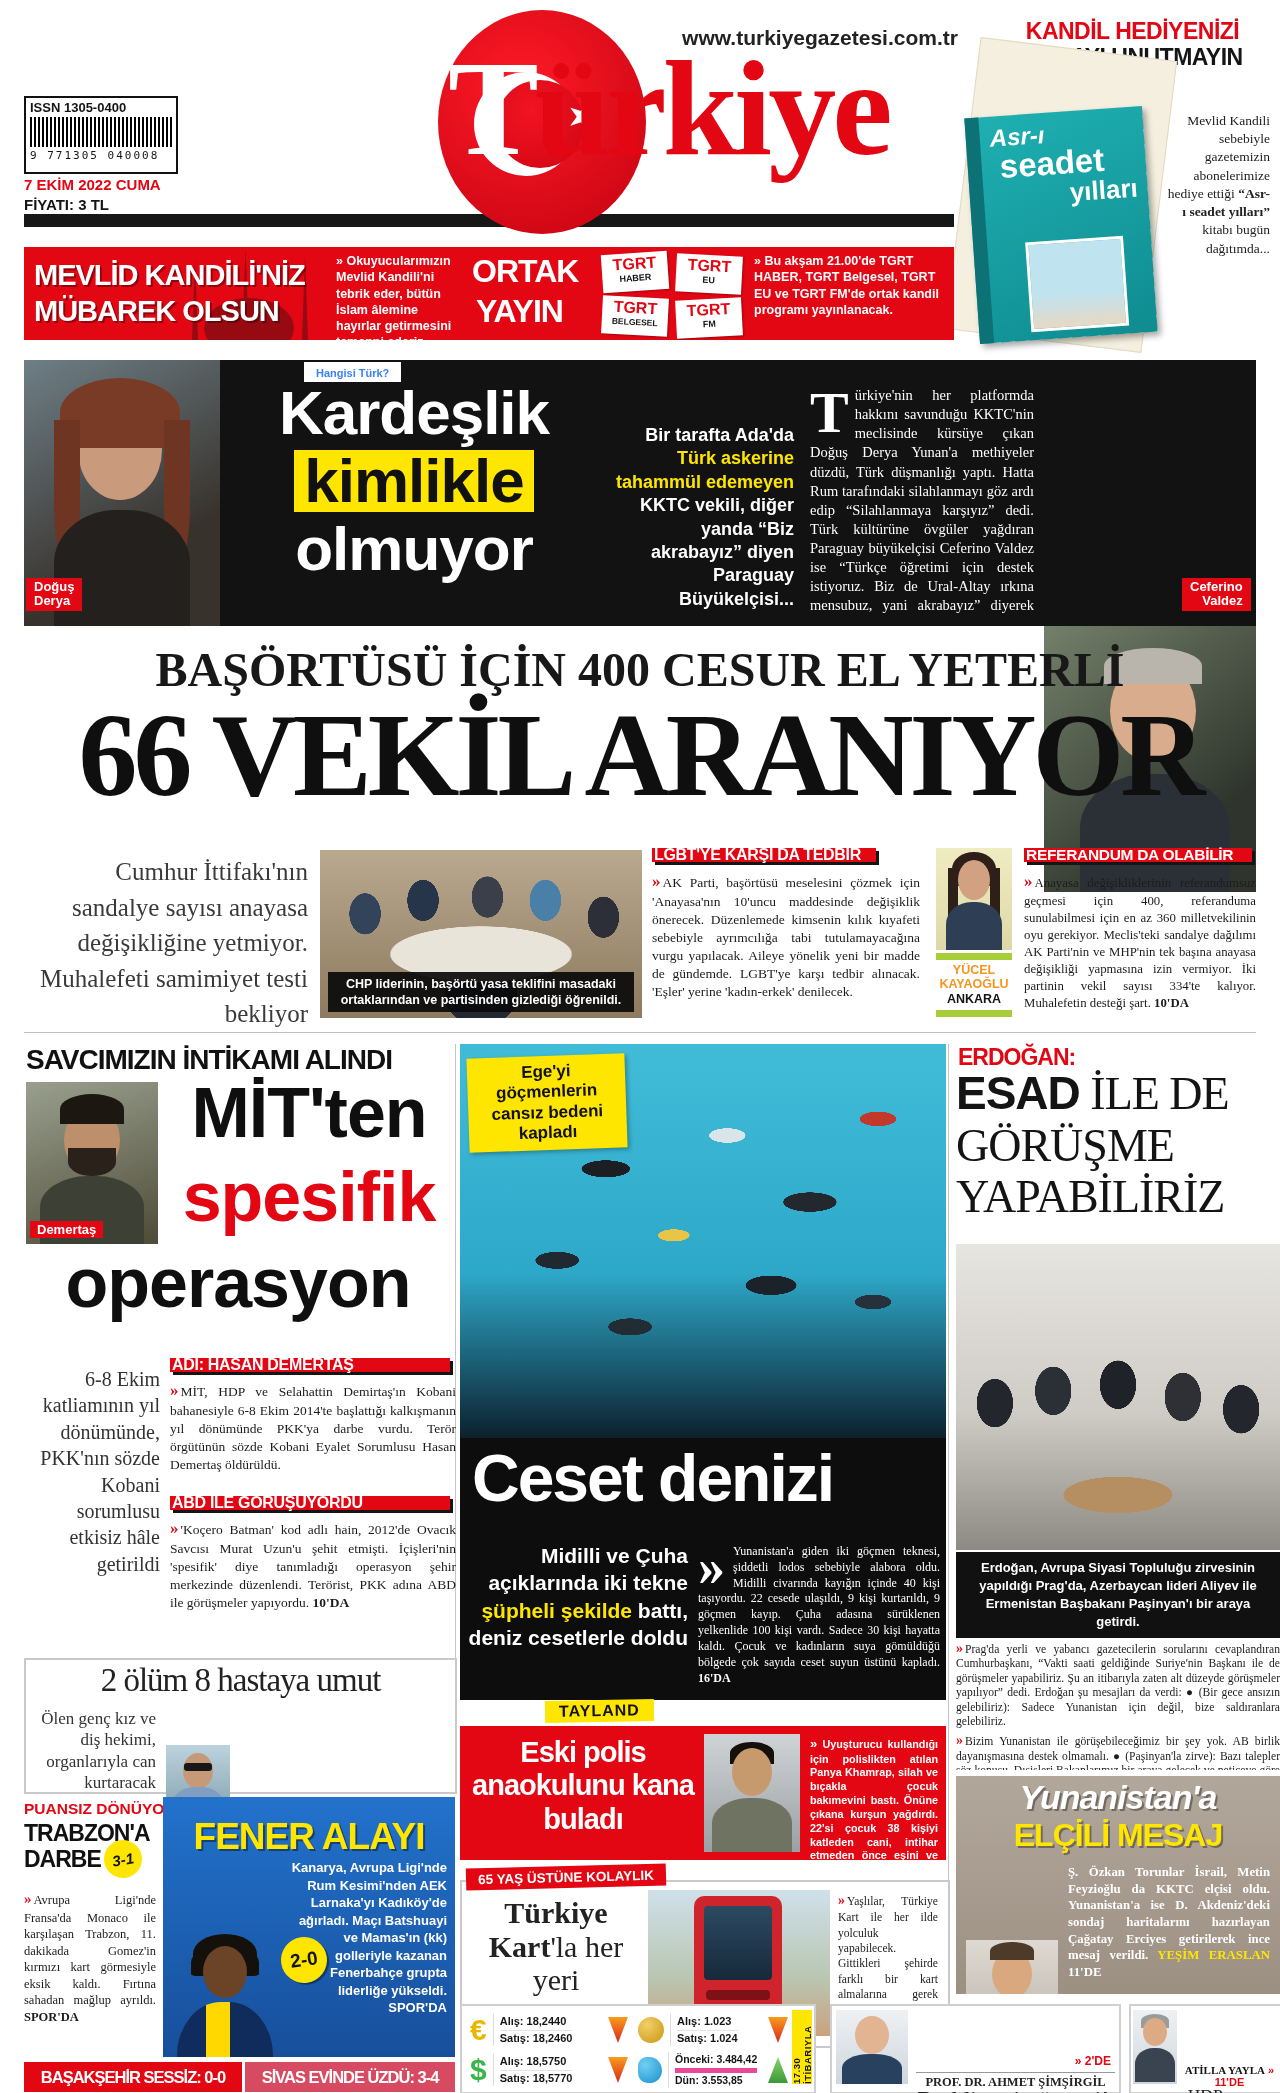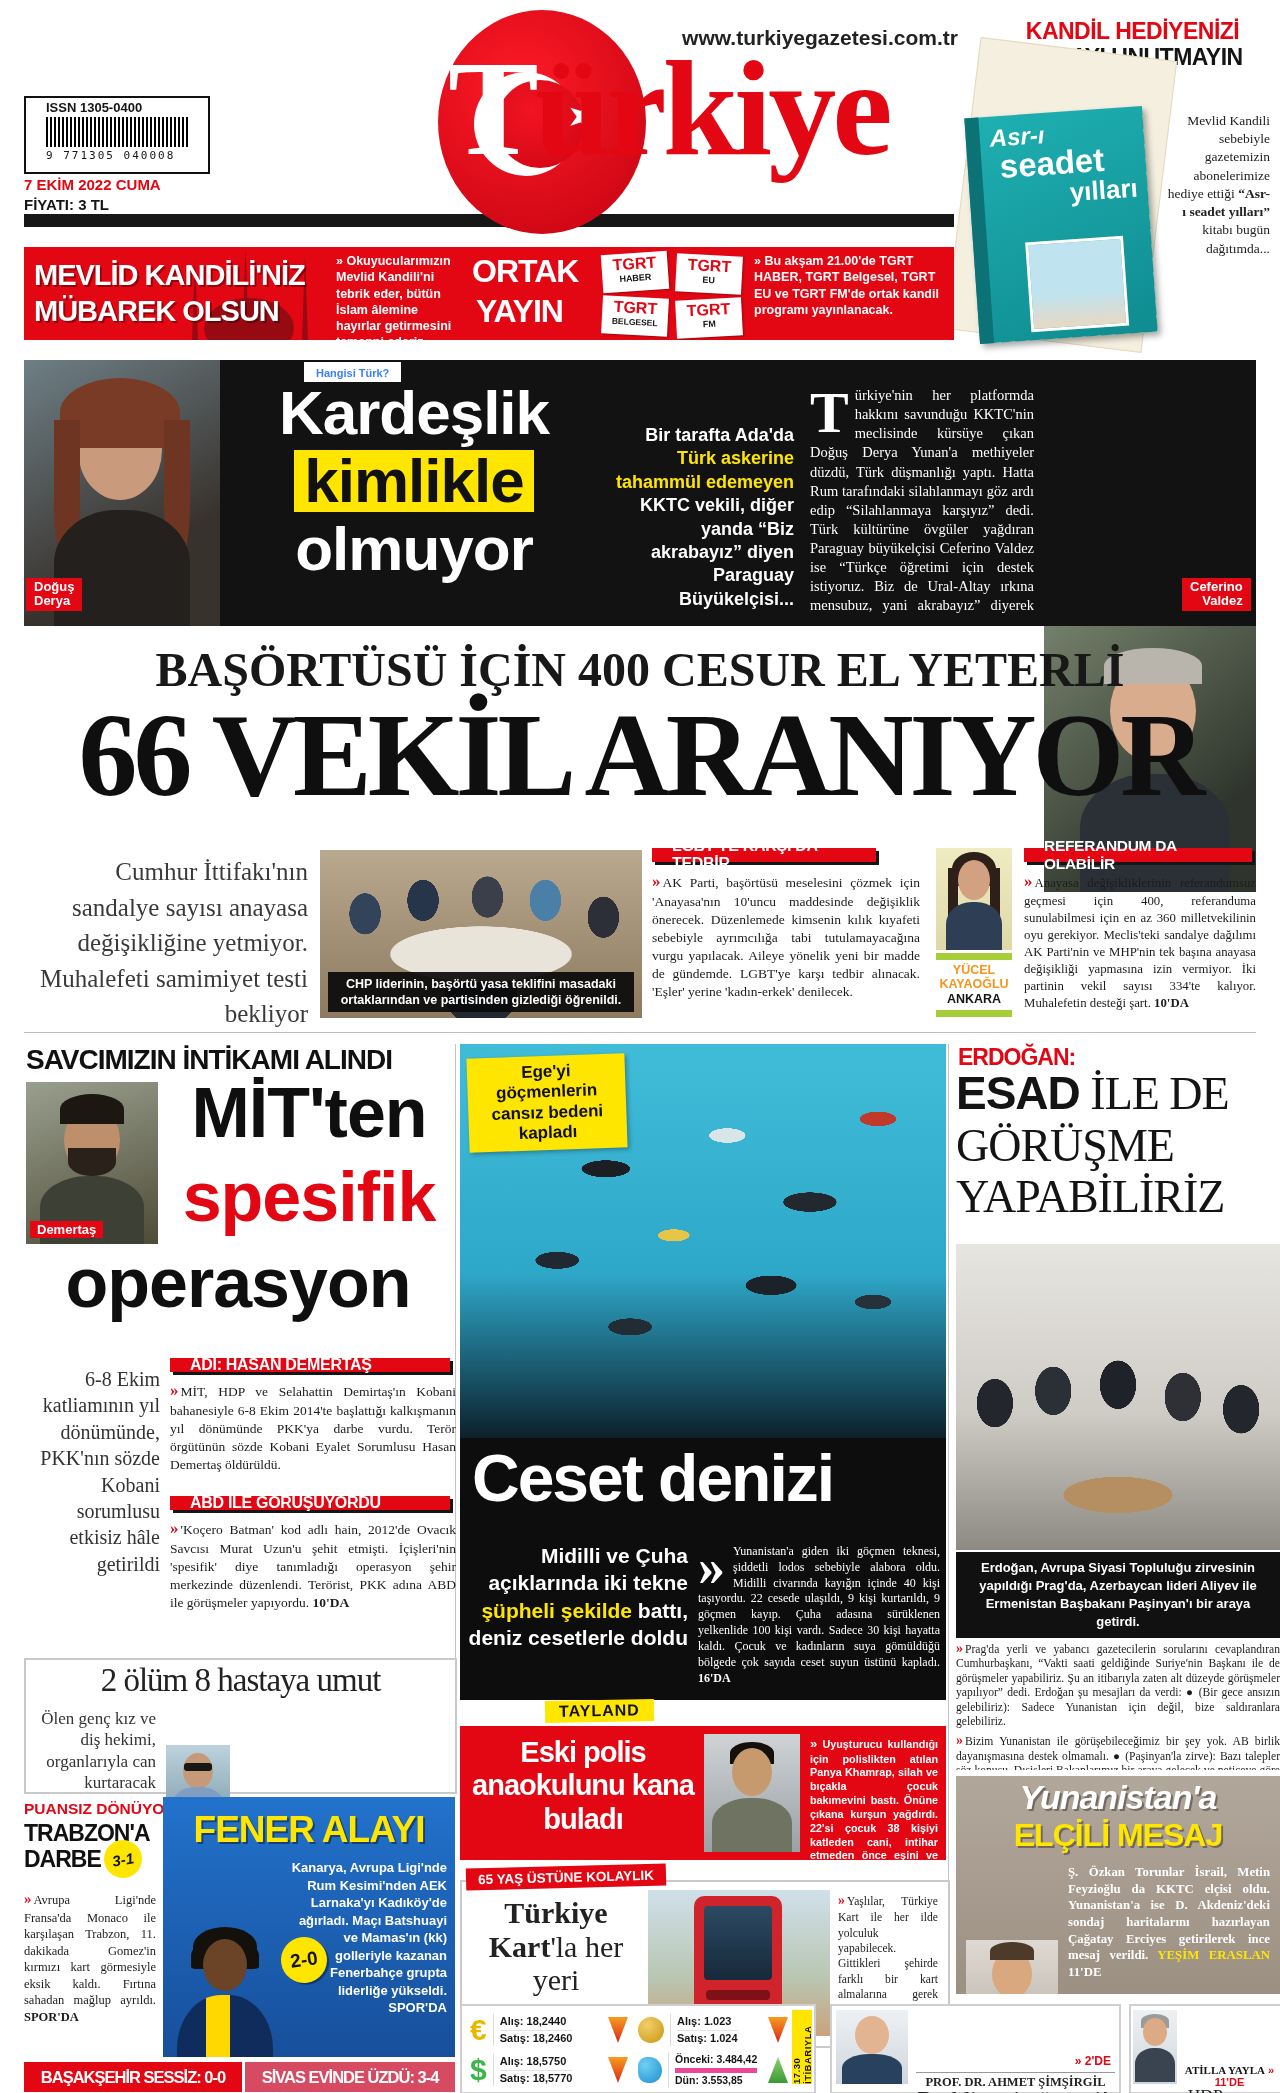--- a/index.html
+++ b/index.html
@@ -14,37 +14,37 @@
   .serif{font-family:"Liberation Serif",serif}
   .dserif{font-family:Liberation Serif, serif}
   .b{font-weight:bold}
   .w{color:#fff}
   .red{color:var(--red)}
   .yel{color:var(--yellow)}
   .cond{letter-spacing:-1px}
   .bodytxt{font-family:"Liberation Serif",serif;color:#1c1c1c;text-align:justify;line-height:1.32}
   .lead{color:var(--red);font-weight:bold;margin-right:2px}
   .redbar{background:var(--red);color:#fff;font-weight:bold;box-shadow:3px 3px 0 #151515;
-          display:flex;align-items:center;padding:0 20px;font-size:16px;letter-spacing:-.3px;height:14px}
+          display:flex;align-items:center;padding:0 2px;font-size:16px;letter-spacing:-.3px;height:14px}
   .chip{background:var(--red);color:#fff;font-weight:bold}
   .barcode{background:repeating-linear-gradient(90deg,#000 0 2px,#fff 2px 4px)}
   .avatar{position:relative;overflow:hidden}
   .avatar .head{position:absolute;border-radius:50%}
   .avatar .torso{position:absolute;border-radius:46% 46% 0 0}
   .tri-down{clip-path:polygon(50% 100%,0 0,100% 0);background:linear-gradient(180deg,#f89c1c,#d8261c)}
   .tri-up{clip-path:polygon(50% 0,0 100%,100% 100%);background:linear-gradient(180deg,#8bd06a,#3a9a35)}
   .vline{background:#c4c4c4;width:1px}
   .hline{background:#bdbdbd;height:1px}
 </style>
 </head>
 <body>
 
 <div id="page">
 
-  <div class="abs" style="left:24px;top:96px;width:142px;height:70px;border:2px solid #111;padding:2px 20px">
+  <div class="abs" style="left:24px;top:96px;width:142px;height:70px;border:2px solid #111;padding:2px 4px">
     <div class="b" style="font-size:13px">ISSN 1305-0400</div>
     <div class="barcode" style="height:30px;margin:2px 0"></div>
     <div style="font-family:'DejaVu Sans Mono',monospace;font-size:11px;letter-spacing:2px">9 771305 040008</div>
   </div>
   <div class="abs b red" style="left:24px;top:176px;font-size:15px">7 EKİM 2022 CUMA</div>
   <div class="abs b" style="left:24px;top:196px;font-size:15px">FİYATI: 3 TL</div>
 
   <div class="abs b" style="left:600px;top:26px;width:440px;text-align:center;font-size:21px;color:#222">www.turkiyegazetesi.com.tr</div>
 
   <div class="abs" style="left:24px;top:214px;width:930px;height:13px;background:#171717"></div>
@@ -252,21 +252,21 @@
   <div class="abs b cond" style="left:24px;top:1820px;font-size:23px;color:#111">TRABZON'A</div>
   <div class="abs b cond" style="left:24px;top:1846px;font-size:23px;color:#111">DARBE</div>
   <div class="abs" style="left:104px;top:1840px;width:38px;height:38px;border-radius:50%;background:var(--yellow);display:flex;align-items:center;justify-content:center;transform:rotate(-10deg)">
     <span class="b" style="font-size:15px;font-style:italic">3-1</span>
   </div>
   <div class="abs bodytxt" style="left:24px;top:1890px;width:132px;font-size:12.5px">
     <span class="lead" style="font-size:15px">»</span><span>Avrupa Ligi'nde Fransa'da Monaco ile karşılaşan Trabzon, 11. dakikada Gomez'in kırmızı kart görmesiyle eksik kaldı. Fırtına sahadan mağlup ayrıldı. </span><span class="b">SPOR'DA</span>
   </div>
 
   <div class="abs" style="left:163px;top:1797px;width:292px;height:260px;background:linear-gradient(180deg,#2272cc,#174f9b);overflow:hidden">
-    <div class="b yel cond" style="text-align:center;font-size:37px;margin-top:12px;text-shadow:2px 2px 0 rgba(0,0,0,.4)">FENER ALAYI</div>
+    <div class="b yel cond" style="text-align:center;font-size:37px;margin-top:19px;text-shadow:2px 2px 0 rgba(0,0,0,.4)">FENER ALAYI</div>
     <div class="abs avatar" style="left:2px;top:58px;width:120px;height:202px">
       <div class="abs" style="left:28px;top:18px;width:64px;height:40px;border-radius:50% 50% 20% 20%;background:#14100c;box-shadow:-8px 8px 0 -6px #14100c, 8px 8px 0 -6px #14100c"></div>
       <div class="head" style="left:38px;top:30px;width:44px;height:52px;background:#6b4326"></div>
       <div class="torso" style="left:12px;top:86px;width:96px;height:116px;background:linear-gradient(90deg,#0f2c5c 30%,#ffd800 30% 55%,#0f2c5c 55%)"></div>
       <div class="abs b w" style="left:34px;top:150px;font-size:13px;letter-spacing:1px">AVIS</div>
     </div>
     <div class="abs" style="left:118px;top:140px;width:46px;height:46px;border-radius:50%;background:var(--yellow);display:flex;align-items:center;justify-content:center;transform:rotate(-8deg);box-shadow:2px 2px 0 rgba(0,0,0,.35)">
       <span class="b" style="font-size:19px">2-0</span>
     </div>
     <div class="abs b w" style="left:128px;top:62px;width:156px;font-size:13px;line-height:1.35;text-align:right">

